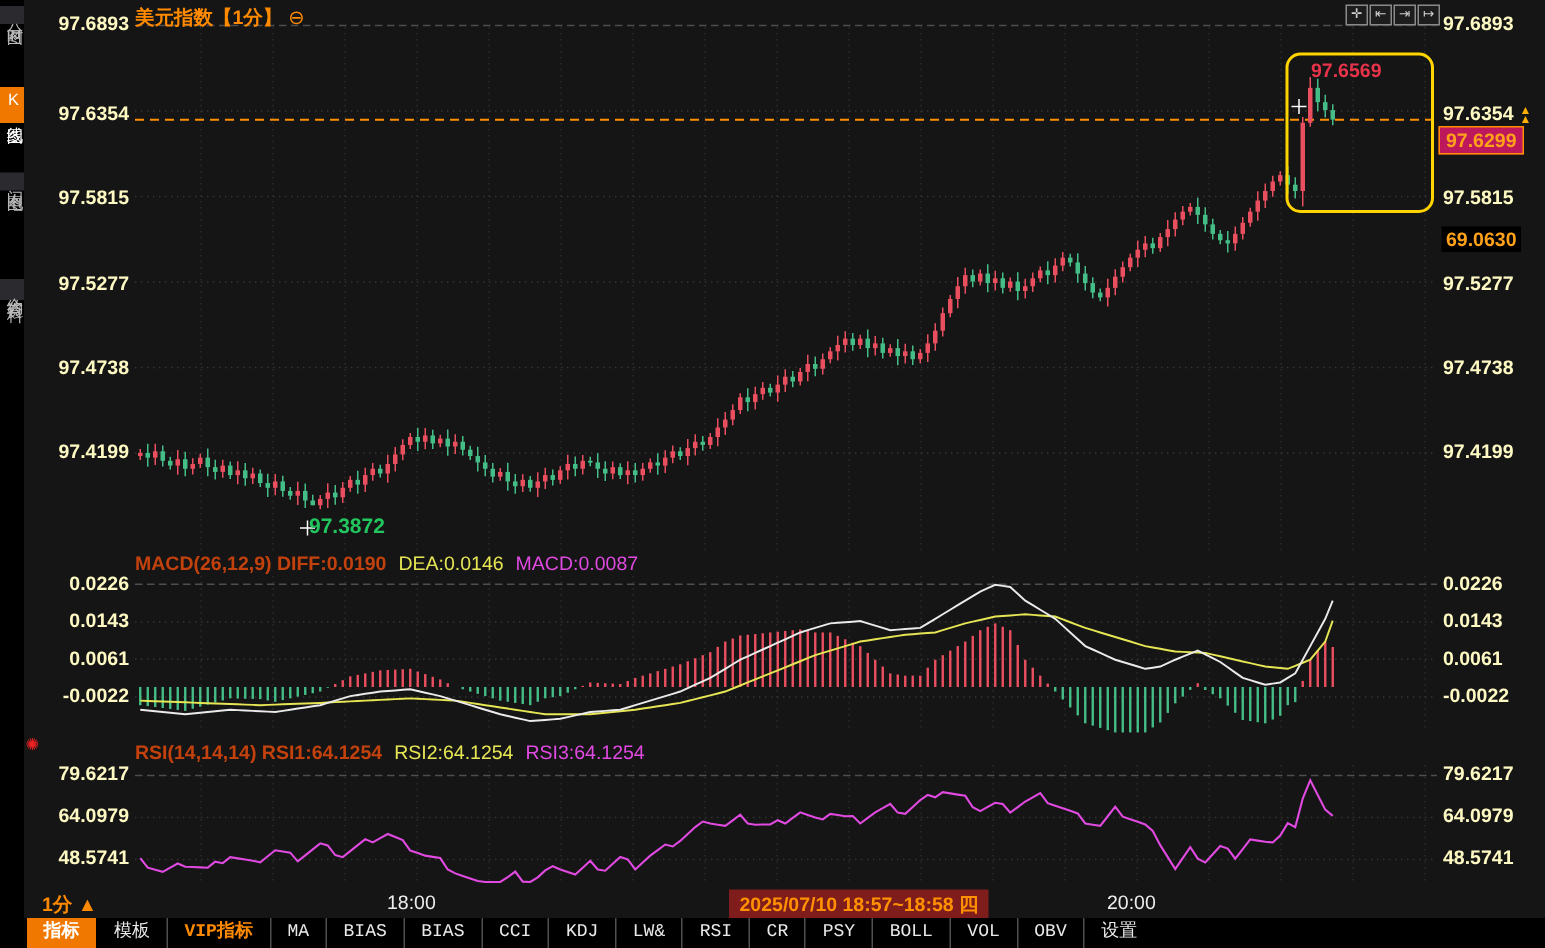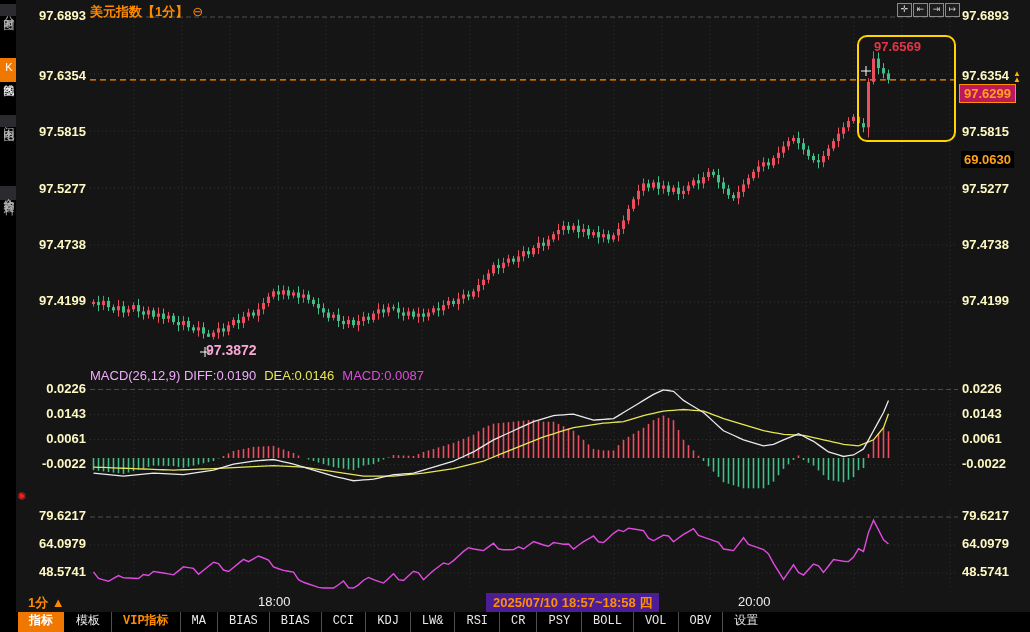--- a/index.html
+++ b/index.html
@@ -23,30 +23,30 @@
   .axl,.axr{position:absolute;height:16px;font-size:13px;color:#fef9c3;white-space:nowrap;font-weight:bold;}
   .axl{left:10px;width:76px;text-align:right;}
   .axr{left:962px;text-align:left;}
   #cur-tag{position:absolute;left:959px;top:84px;border:1px solid #ff9000;background:#be185d;
            color:#ffa21a;font-size:13px;font-weight:bold;padding:1px 4px;}
   #prev-tag{position:absolute;left:961px;top:151px;background:#000;color:#ffa21a;
             font-size:13px;font-weight:bold;padding:1px 3px;}
   #up-arrows{position:absolute;left:1013px;top:71px;color:#ffb000;font-size:8px;line-height:6px;text-align:center;}
   
   #hi-label{position:absolute;left:874px;top:39px;color:#e8344a;font-size:13px;font-weight:bold;}
-  #lo-label{position:absolute;left:206px;top:342px;color:#f9a8d4;font-size:14px;font-weight:bold;}
+  #lo-label{position:absolute;left:206px;top:342px;color:#22c55e;font-size:14px;font-weight:bold;}
   #ybox{position:absolute;left:857px;top:35px;width:95px;height:103px;border:2px solid #ffd400;border-radius:10px;}
   
   .ind-header{position:absolute;left:90px;font-size:13px;white-space:nowrap;}
-  .ind-header .w{color:#f0abfc;} .ind-header .y{color:#e6e655;margin-left:8px;} .ind-header .m{color:#e04ae0;margin-left:8px;text-align:right;}
+  .ind-header .w{color:#c2410c;font-weight:bold;} .ind-header .y{color:#e6e655;margin-left:8px;} .ind-header .m{color:#e04ae0;margin-left:8px;text-align:right;}
   #alert-icon{position:absolute;left:17px;top:490px;color:#ee2222;font-size:11px;}
   
   #period-sel{position:absolute;left:28px;top:594px;color:#ff8a00;font-size:13px;font-weight:bold;cursor:pointer;}
   .tlabel{position:absolute;top:594px;color:#efefef;font-size:13px;font-weight:normal;}
-  #tooltip{position:absolute;left:486px;top:593px;background:#4c1d95;color:#ff9000;font-size:13px;
+  #tooltip{position:absolute;left:486px;top:593px;background:#7f1d1d;color:#ff9000;font-size:13px;
            font-weight:bold;padding:1px 7px;}
   #watermark{position:absolute;left:893px;top:547px;color:#ccd2d8;font-size:40px;letter-spacing:3px;
              font-family:"Liberation Sans",sans-serif;}
   
   #toolbar{position:absolute;left:0;bottom:0;width:1030px;height:20px;background:#000;display:flex;
            align-items:stretch;padding-left:18px;box-sizing:border-box;
            font-family:"Liberation Mono","DejaVu Sans Mono",monospace;}
   .tbi{color:#e9e9e9;font-size:12px;line-height:19px;padding:0 11px;border-right:1px solid #4f4f4f;
        cursor:pointer;white-space:nowrap;}
   .tbi.active{background:#f07800;color:#fff;font-weight:bold;border-right:none;margin-right:1px;}
@@ -663,20 +663,23 @@
   <div class="axl" style="top:381px;">0.0226</div>
   <div class="axl" style="top:406px;">0.0143</div>
   <div class="axl" style="top:431px;">0.0061</div>
   <div class="axl" style="top:456px;">-0.0022</div>
   <div class="axr" style="top:381px;">0.0226</div>
   <div class="axr" style="top:406px;">0.0143</div>
   <div class="axr" style="top:431px;">0.0061</div>
   <div class="axr" style="top:456px;">-0.0022</div>
 
   <div id="alert-icon">✺</div>
+  <div class="ind-header" style="top:494px;">
+    <span class="w">RSI(14,14,14) RSI1:64.1254</span><span class="y">RSI2:64.1254</span><span class="m">RSI3:64.1254</span>
+  </div>
   <div class="axl" style="top:508px;">79.6217</div>
   <div class="axl" style="top:536px;">64.0979</div>
   <div class="axl" style="top:564px;">48.5741</div>
   <div class="axr" style="top:508px;">79.6217</div>
   <div class="axr" style="top:536px;">64.0979</div>
   <div class="axr" style="top:564px;">48.5741</div>
 
   <div id="period-sel">
     <span>1分</span> <span>▲</span>
   </div>

